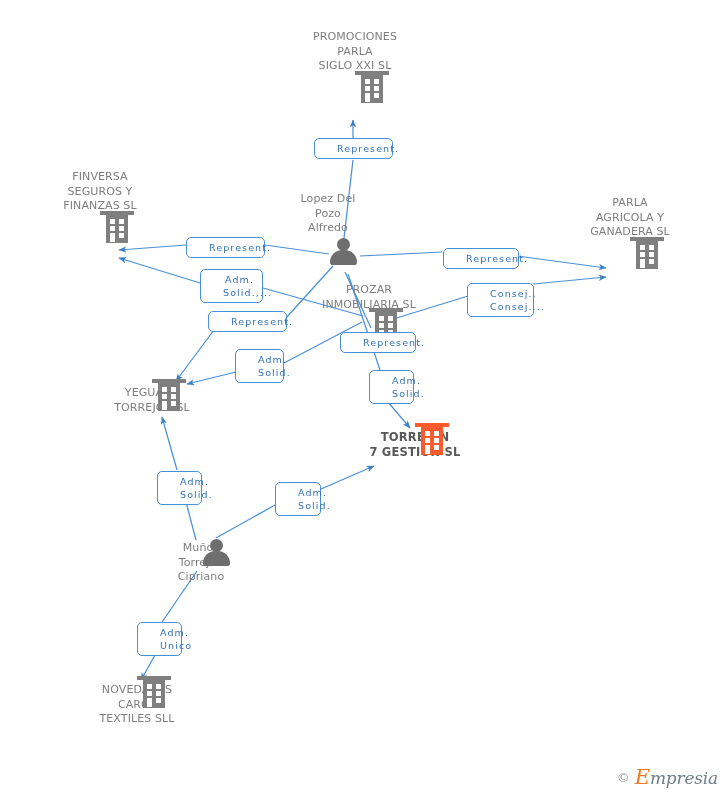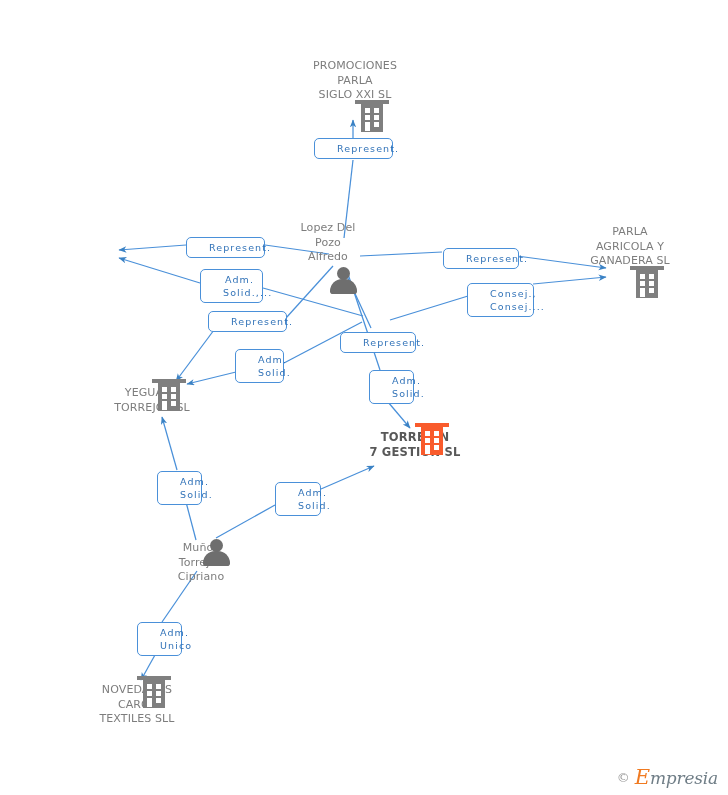--- a/index.html
+++ b/index.html
@@ -16,21 +16,21 @@
   
   .node{position:absolute;text-align:center;}
   .node .icon{display:block;margin:0 auto;}
   .node .caption{
     font-size:11px;
     line-height:14.5px;
     color:#7d7d7d;
     white-space:pre-line;
     letter-spacing:0.1px;
   }
-  .node.top-caption .caption{margin-bottom:1px;margin-top:29px;}
+  .node.top-caption .caption{margin-bottom:1px;}
   .node.target .caption{
     color:#585858;
     font-weight:bold;
     font-size:11.5px;
     letter-spacing:0.2px;
   }
 
   
   .bldg{position:relative;width:34px;height:33px;}
   .bldg .body{
@@ -149,20 +149,35 @@
         <span class="body"></span>
         <i class="w" style="left:10px;top:4px;"></i><i class="w" style="left:19px;top:4px;"></i>
         <i class="w" style="left:10px;top:11px;"></i><i class="w" style="left:19px;top:11px;"></i>
         <i class="w" style="left:19px;top:18px;"></i>
         <i class="door" style="left:10px;top:18px;"></i>
         <span class="base"></span>
       </span>
     </span>
   </div>
 
+  <div class="node top-caption" style="left:35px;top:170px;width:130px;">
+    <div class="caption">FINVERSA
+SEGUROS Y
+FINANZAS SL</div>
+    <span class="icon">
+      <span class="bldg">
+        <span class="body"></span>
+        <i class="w" style="left:10px;top:4px;"></i><i class="w" style="left:19px;top:4px;"></i>
+        <i class="w" style="left:10px;top:11px;"></i><i class="w" style="left:19px;top:11px;"></i>
+        <i class="w" style="left:19px;top:18px;"></i>
+        <i class="door" style="left:10px;top:18px;"></i>
+        <span class="base"></span>
+      </span>
+    </span>
+  </div>
 
   <div class="node top-caption" style="left:565px;top:196px;width:130px;">
     <div class="caption">PARLA
 AGRICOLA Y
 GANADERA SL</div>
     <span class="icon">
       <span class="bldg">
         <span class="body"></span>
         <i class="w" style="left:10px;top:4px;"></i><i class="w" style="left:19px;top:4px;"></i>
         <i class="w" style="left:10px;top:11px;"></i><i class="w" style="left:19px;top:11px;"></i>
@@ -175,20 +190,34 @@
 
   <div class="node top-caption" style="left:278px;top:192px;width:100px;">
     <div class="caption">Lopez Del
 Pozo
 Alfredo</div>
     <span class="icon">
       <span class="person"><span class="head"></span><span class="body"></span></span>
     </span>
   </div>
 
+  <div class="node" style="left:309px;top:283px;width:120px;">
+    <div class="caption">PROZAR
+INMOBILIARIA SL</div>
+    <span class="icon">
+      <span class="bldg">
+        <span class="body"></span>
+        <i class="w" style="left:10px;top:4px;"></i><i class="w" style="left:19px;top:4px;"></i>
+        <i class="w" style="left:10px;top:11px;"></i><i class="w" style="left:19px;top:11px;"></i>
+        <i class="w" style="left:19px;top:18px;"></i>
+        <i class="door" style="left:10px;top:18px;"></i>
+        <span class="base"></span>
+      </span>
+    </span>
+  </div>
 
   <div class="node" style="left:92px;top:383px;width:120px;">
     <span class="icon">
       <span class="bldg">
         <span class="body"></span>
         <i class="w" style="left:10px;top:4px;"></i><i class="w" style="left:19px;top:4px;"></i>
         <i class="w" style="left:10px;top:11px;"></i><i class="w" style="left:19px;top:11px;"></i>
         <i class="w" style="left:19px;top:18px;"></i>
         <i class="door" style="left:10px;top:18px;"></i>
         <span class="base"></span>

